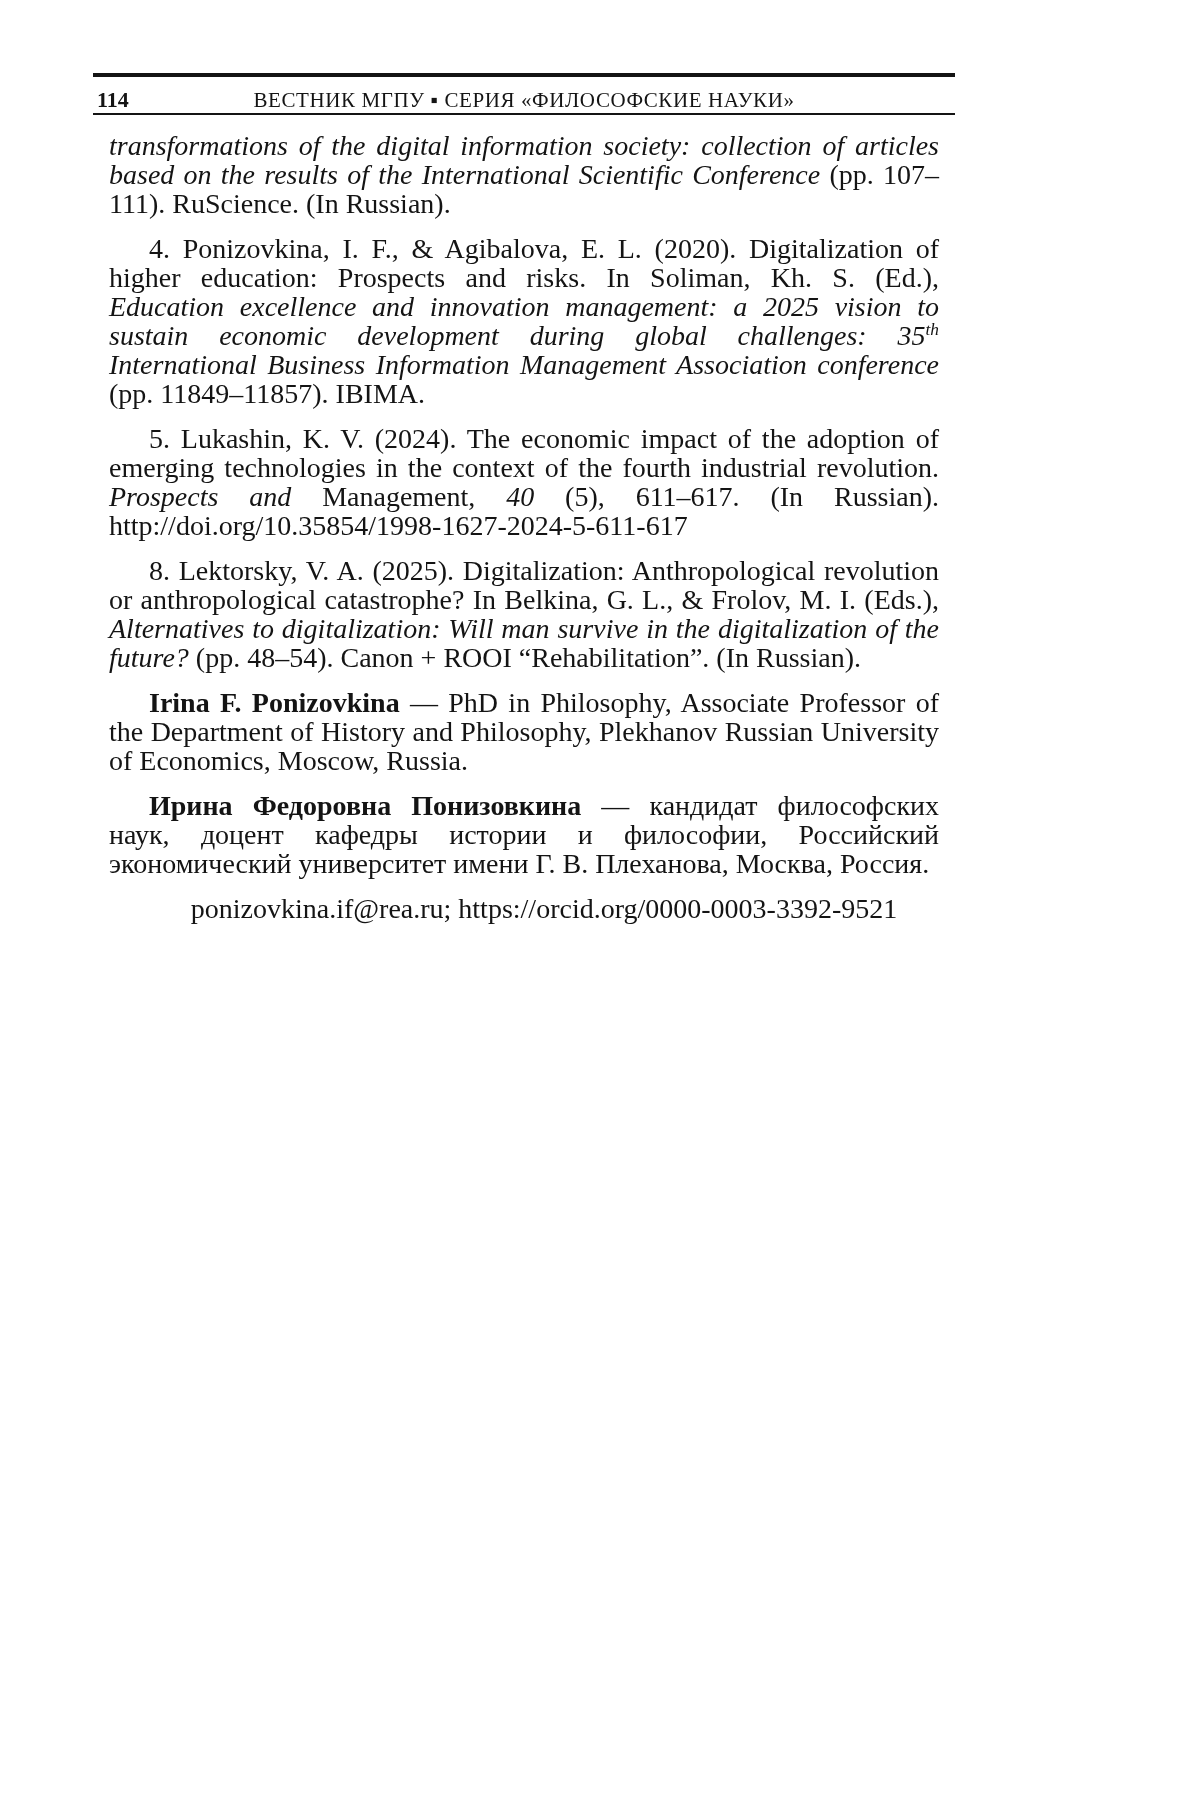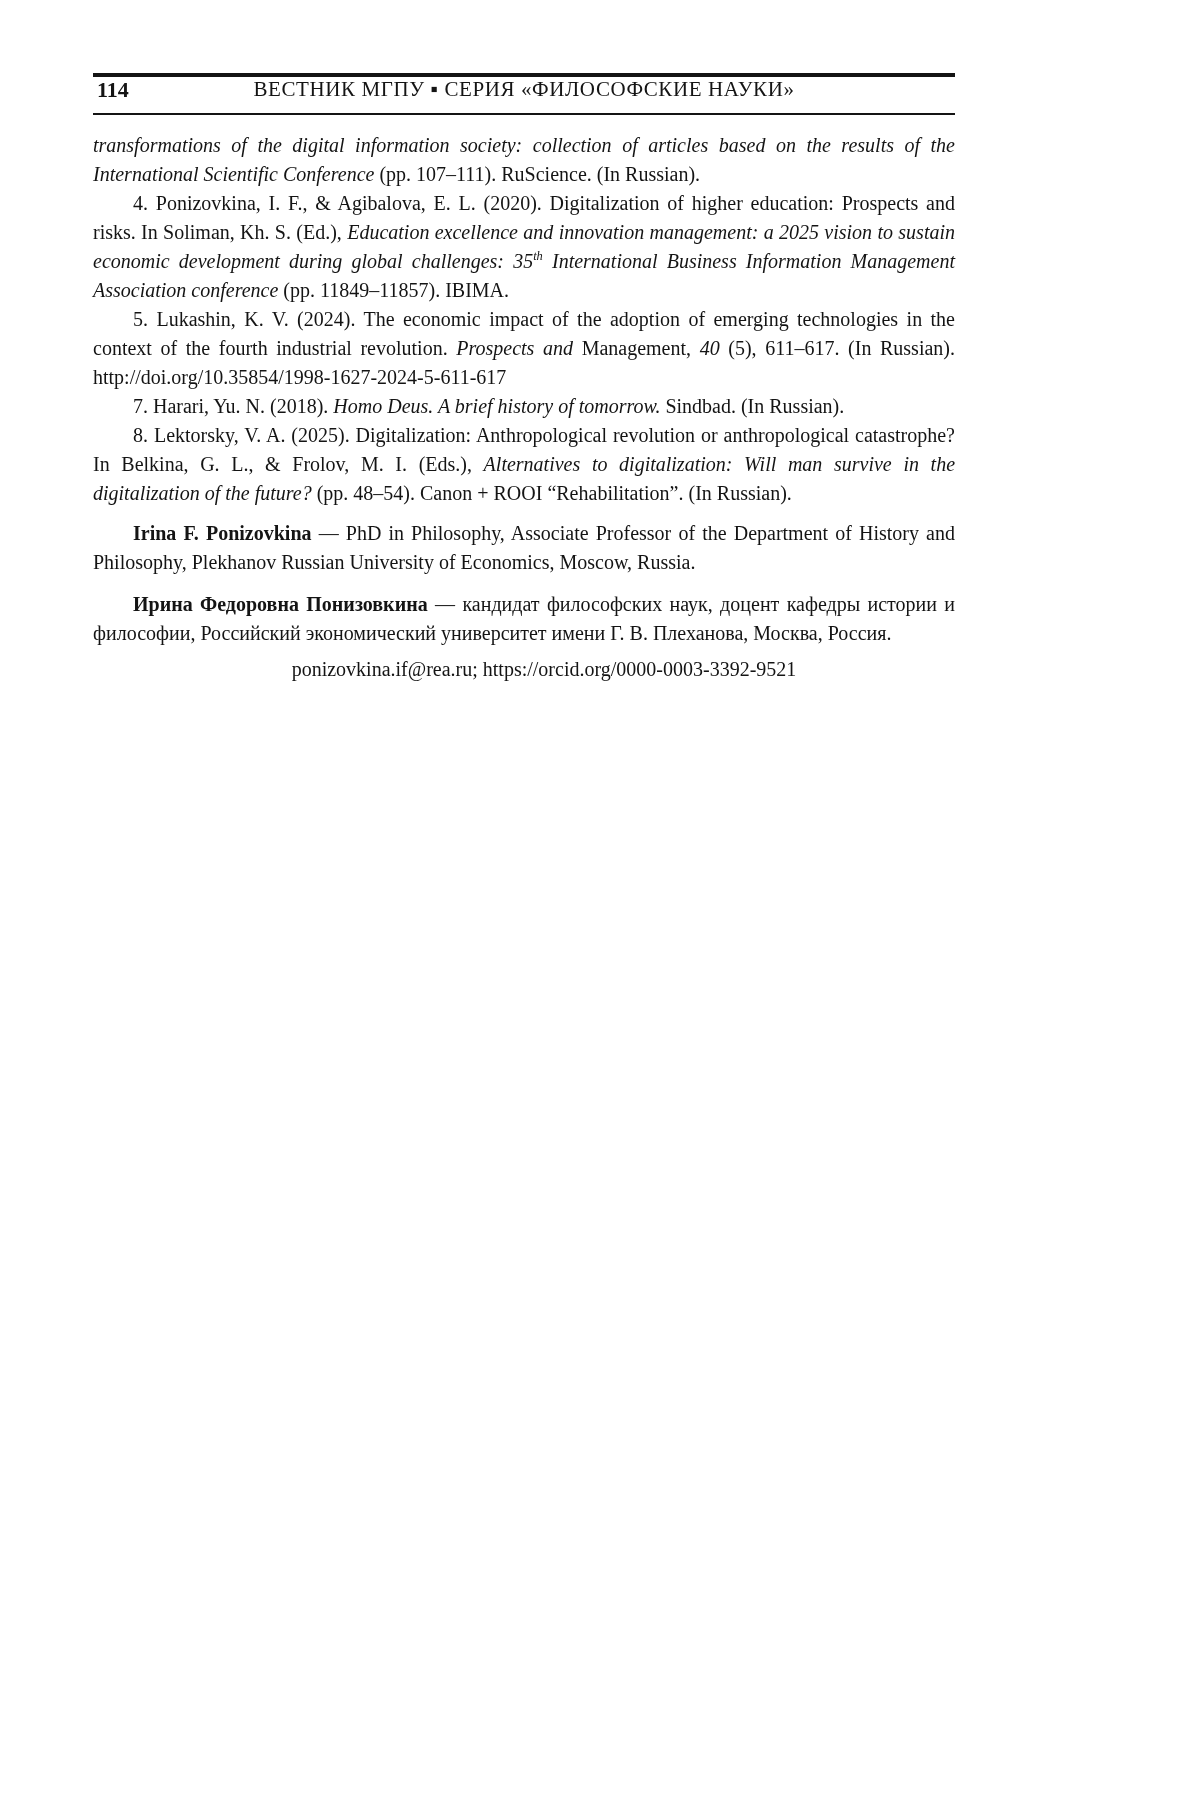--- a/index.html
+++ b/index.html
@@ -15,39 +15,39 @@
     margin-left: 93px;
     width: 862px;
   }
   .spacer-top { height: 73px; }
   .rule-thick { border-top: 4px solid #141414; }
   .rule-thin  { border-top: 2px solid #141414; }
   .header-row {
     position: relative;
     height: 36px;
     display: flex;
-    align-items: flex-start;
+    align-items: flex-end;
     justify-content: center;
   }
   .page-num {
     position: absolute;
     left: 4px;
     font-weight: 700;
     font-size: 22px;
   }
   .journal-title {
     font-weight: 400;
     font-size: 21px;
     letter-spacing: 0.6px;
     white-space: nowrap;
   }
   .refs { margin-top: 16px; }
   .para {
-    margin: 0;
-    font-size: 20px;
+    margin: 16px;
+    font-size: 28px;
     line-height: 29px;
     text-align: justify;
     text-indent: 40px;
   }
   .para.no-indent { text-indent: 0; }
   .i { font-style: italic; }
   .b { font-weight: 700; }
   sup { font-size: 62%; line-height: 0; }
   .author-heading {
     margin-top: 53px;
@@ -76,21 +76,20 @@
     <span class="page-num">114</span>
     <span class="journal-title">ВЕСТНИК МГПУ ▪ СЕРИЯ «ФИЛОСОФСКИЕ НАУКИ»</span>
   </div>
 
   <div class="rule-thin"></div>
 
   <div class="refs">
     <p class="para no-indent"><span class="i">transformations of the digital information society: collection of articles based on the results of the International Scientific Conference</span><span> (pp. 107–111). RuScience. (In Russian).</span></p>
     <p class="para"><span>4. Ponizovkina, I. F., &amp; Agibalova, E. L. (2020). Digitalization of higher education: Prospects and risks. In Soliman, Kh. S. (Ed.), </span><span class="i">Education excellence and innovation management: a 2025 vision to sustain economic development during global challenges: 35</span><sup class="i">th</sup><span class="i"> International Business Information Management Association conference</span><span> (pp. 11849–11857). IBIMA.</span></p>
     <p class="para"><span>5. Lukashin, K. V. (2024). The economic impact of the adoption of emerging technologies in the context of the fourth industrial revolution. </span><span class="i">Prospects and </span><span>Management, </span><span class="i">40</span><span> (5), 611–617. (In Russian). http://doi.org/10.35854/1998-1627-2024-5-611-617</span></p>
-    <p class="para"><span>7. Harari, Yu. N. (2018). </span><span class="i">Homo Deus. A brief history of tomorrow.</span><span> Sindbad. (In Russian).</span></p>
     <p class="para"><span>8. Lektorsky, V. A. (2025). Digitalization: Anthropological revolution or anthropological catastrophe? In Belkina, G. L., &amp; Frolov, M. I. (Eds.), </span><span class="i">Alternatives to digitalization: Will man survive in the digitalization of the future?</span><span> (pp. 48–54). Canon + ROOI “Rehabilitation”. (In Russian).</span></p>
   </div>
 
 
   <p class="para author-para-en"><span class="b">Irina F. Ponizovkina</span><span> — PhD in Philosophy, Associate Professor of the Department of History and Philosophy, Plekhanov Russian University of Economics, Moscow, Russia.</span></p>
 
   <p class="para author-para-ru"><span class="b">Ирина Федоровна Понизовкина</span><span> — кандидат философских наук, доцент кафедры истории и философии, Российский экономический университет имени Г. В. Плеханова, Москва, Россия.</span></p>
 
   <p class="para contact">ponizovkina.if@rea.ru; https://orcid.org/0000-0003-3392-9521</p>
 

